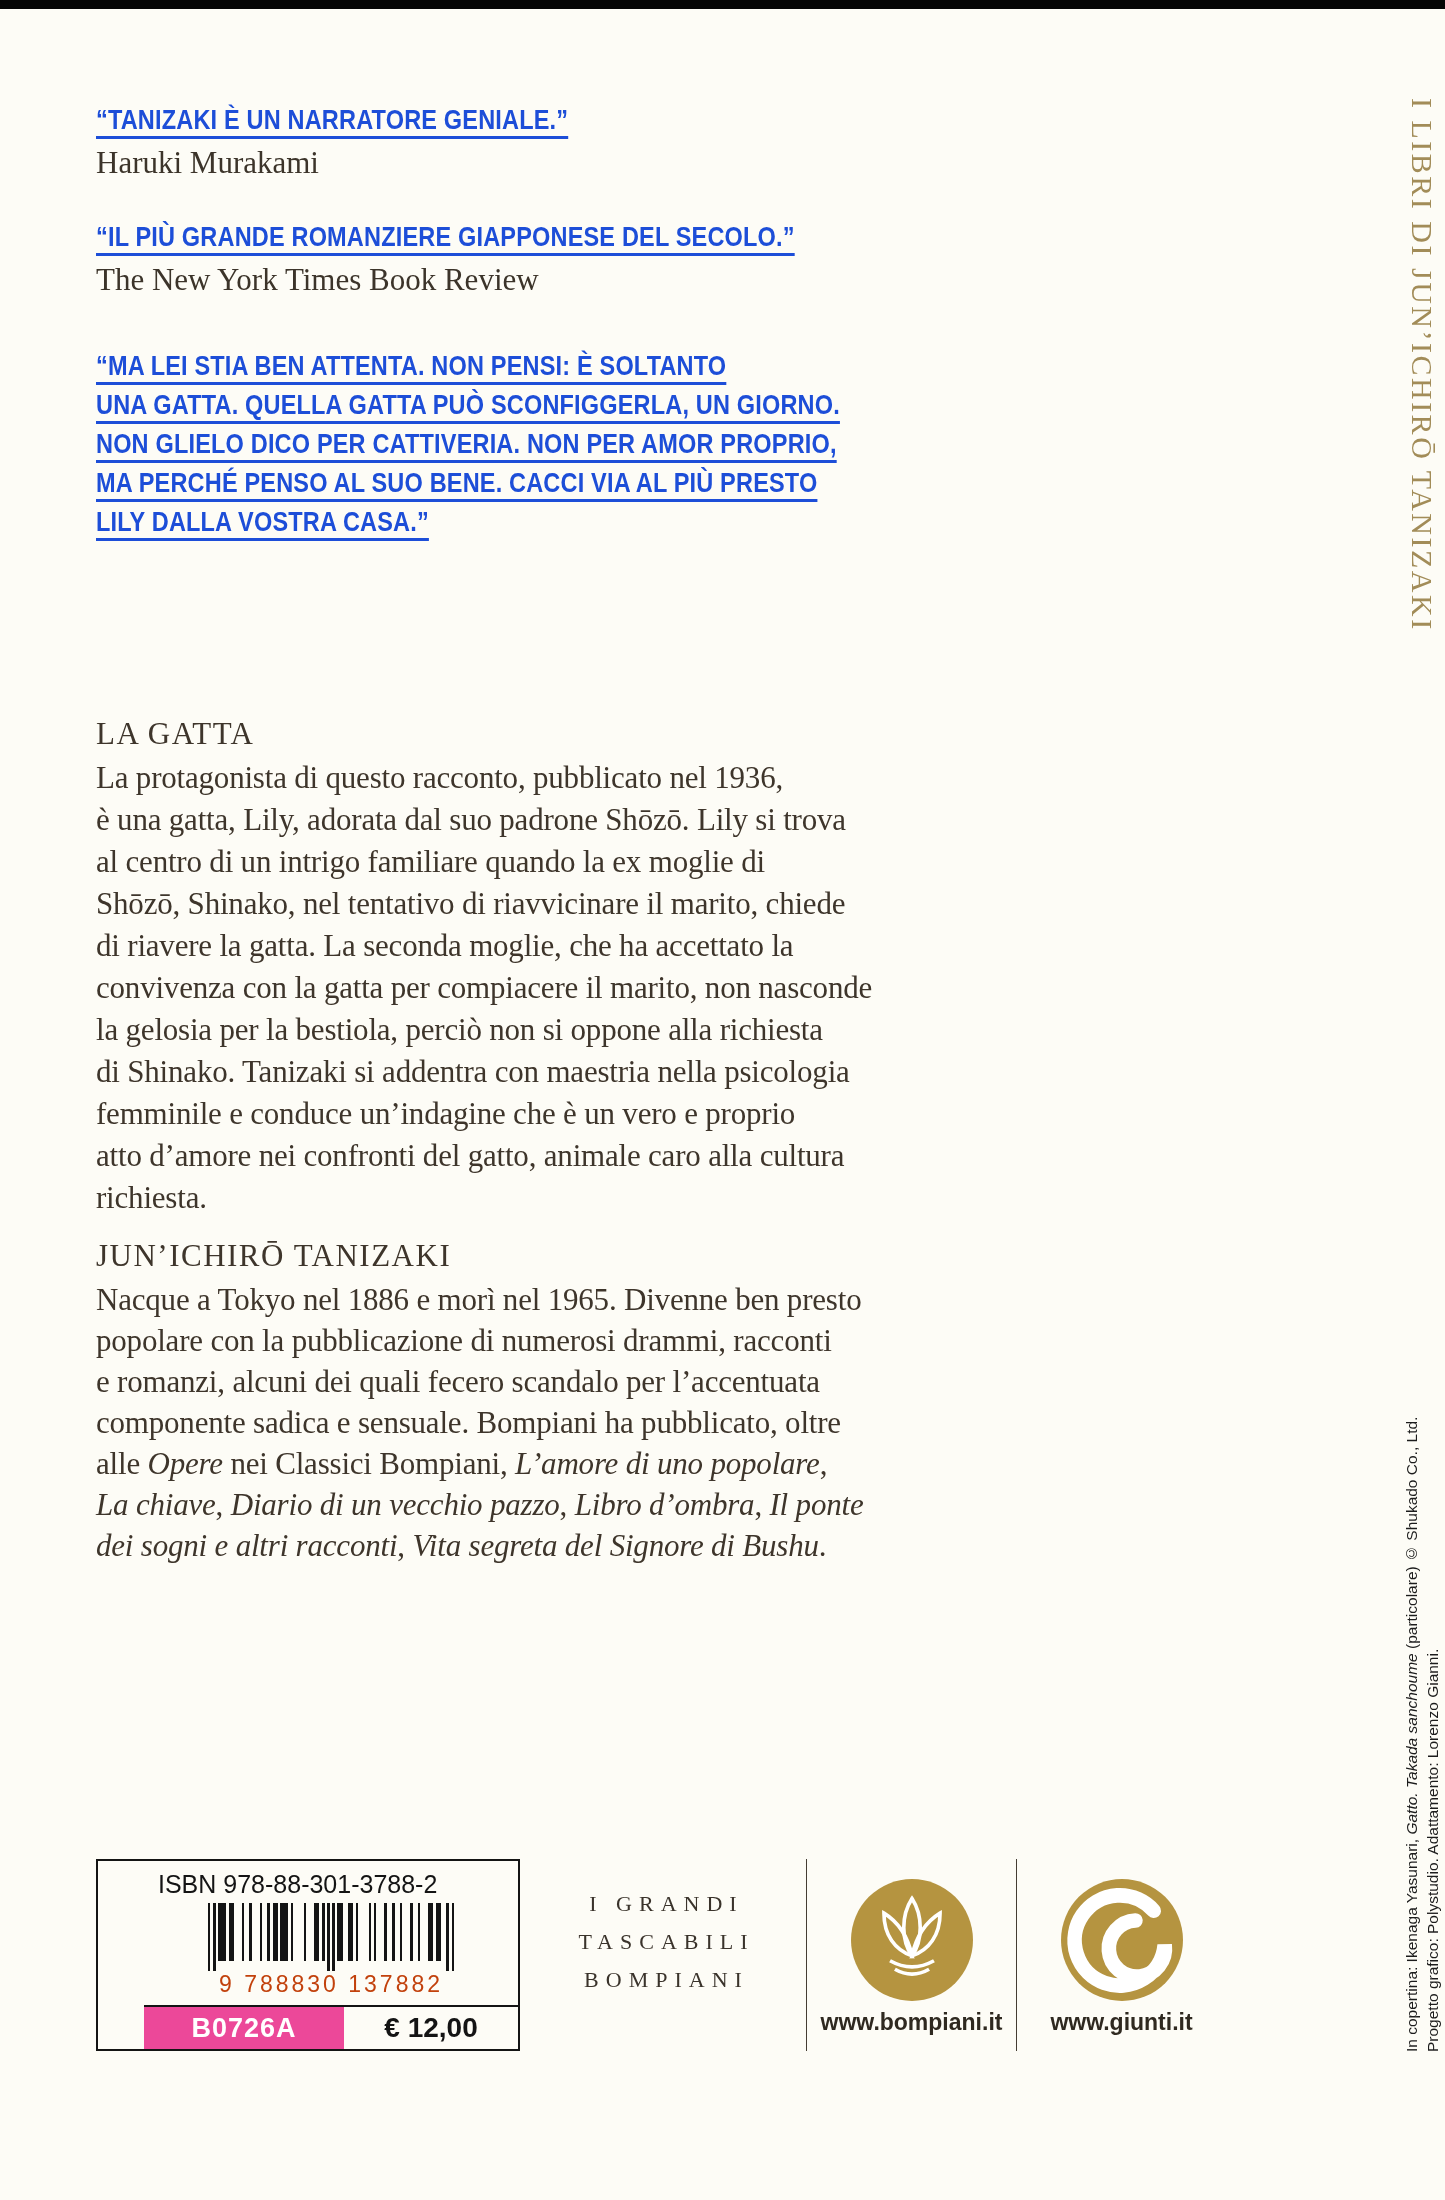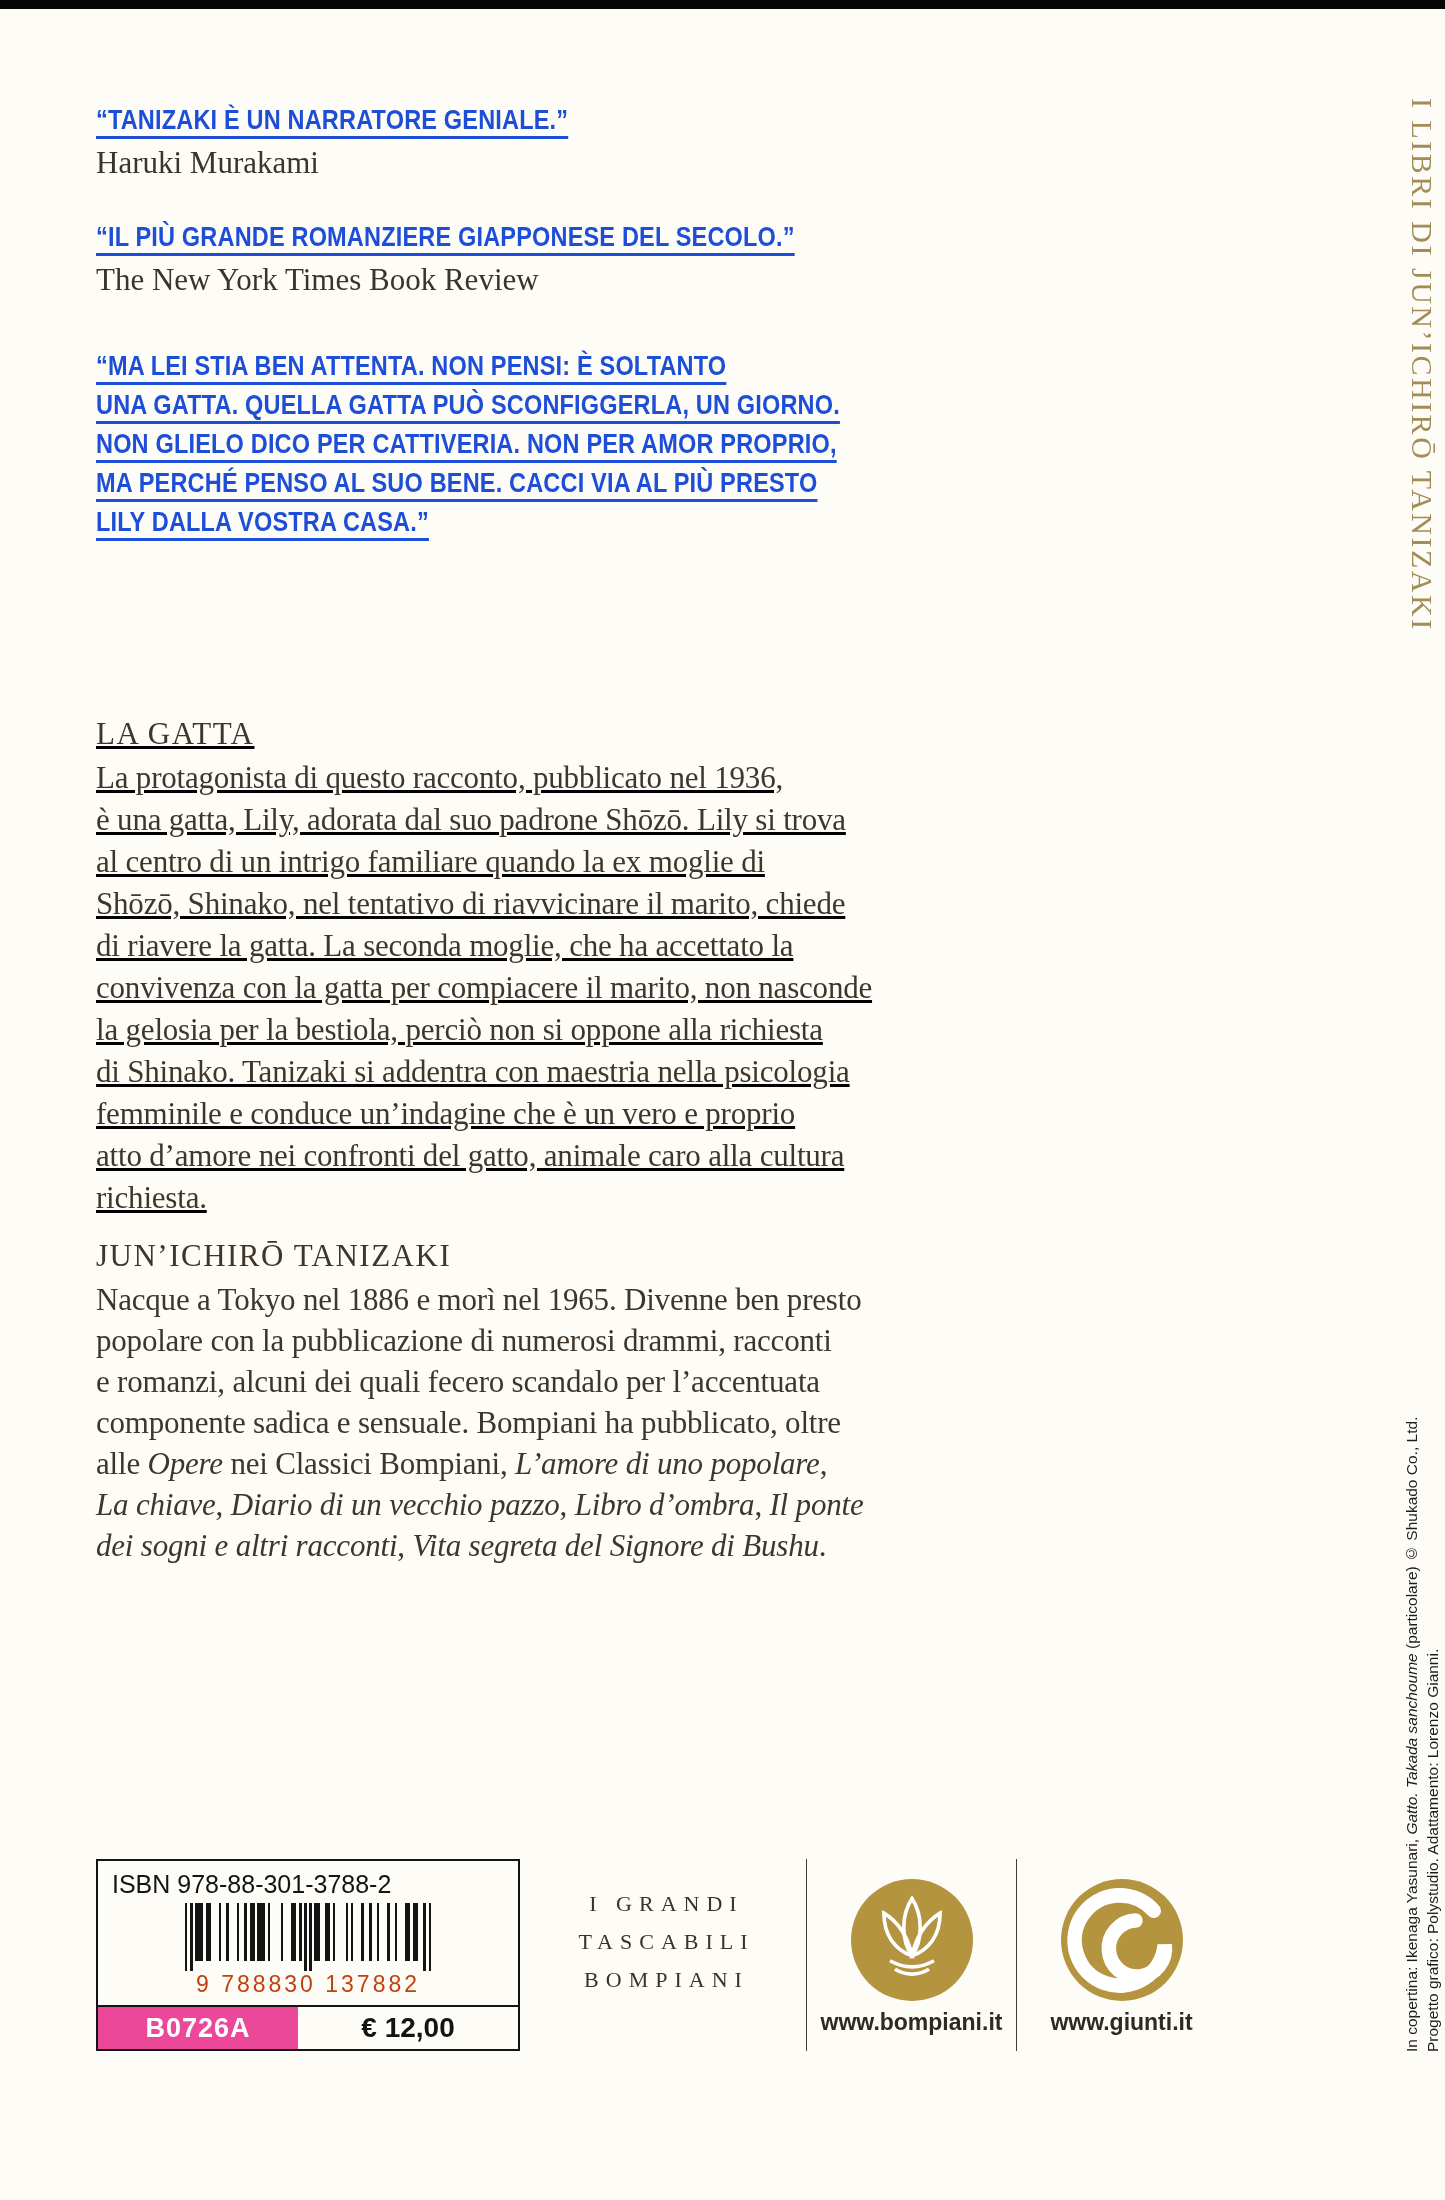--- a/index.html
+++ b/index.html
@@ -18,39 +18,39 @@
   .quote .tline {
     display:block; width:fit-content; white-space:nowrap;
     font-size:28px; line-height:39px; letter-spacing:0.2px;
     transform:scaleX(0.84); transform-origin:0 50%;
     text-decoration:underline; text-decoration-thickness:2.5px; text-underline-offset:7px;
   }
   .attribution { font-size:31px; line-height:40px; color:#3c342a; margin-top:4px; }
   .qblock-2 { margin-top:34px; }
   .qblock-3 { margin-top:46px; }
 
-  .synopsis { margin-top:170px;text-decoration:underline; }
+  .synopsis { margin-top:170px; }
   .bio { margin-top:14px; }
   .section-title { font-size:31px; line-height:46px; letter-spacing:1.5px; color:#3e352b; }
   .body-text { color:#3e352b; }
   .body-text .tline { font-size:31px; line-height:42px; white-space:nowrap; letter-spacing:-0.2px; }
   .bio .body-text .tline { line-height:41px; }
   .it { font-style:italic; }
 
   
   .spine-text {
     position:absolute; top:98px; right:6px;
     writing-mode:vertical-rl;
     font-size:30px; letter-spacing:2.5px; color:#a28c58; white-space:nowrap;
   }
 
   
   .bottom-strip { position:absolute; left:96px; top:1859px; width:1130px; height:192px; display:flex; }
 
-  .isbn-box { width:424px; height:192px; border:2.5px solid #141414; display:flex; flex-direction:column; background:#fdfcf6; }
+  .isbn-box { width:424px; height:192px; border:2.5px solid #141414; display:flex; flex-direction:column; background:#fdfcf6;padding-left:46px; }
   .isbn-label { font-family:"Liberation Sans", sans-serif; font-size:25px; color:#141414; padding:9px 14px 2px; }
   .barcode-wrap { flex:1; display:flex; flex-direction:column; align-items:center; justify-content:flex-start; padding-top:2px; }
   .barcode { display:flex; align-items:flex-start; height:58px; overflow:visible; }
   .bc-module { width:2.6px; height:58px; }
   .bc-module.on { background:#141414; }
   .bc-module.guard { height:68px; }
   .barcode-digits { font-family:"Liberation Sans", sans-serif; font-size:23px; letter-spacing:3px; color:#c2410c; margin-top:10px; }
   .isbn-bottom { border-top:2.5px solid #141414; height:44px; display:flex; }
   .code-cell { width:200px; background:#ec4899; color:#fff; font-family:"Liberation Sans", sans-serif; font-weight:bold; font-size:27px; letter-spacing:1px; display:flex; align-items:center; justify-content:center; }
   .price-cell { flex:1; display:flex; align-items:center; justify-content:center; font-family:"Liberation Sans", sans-serif; font-weight:bold; font-size:28px; color:#141414; }

